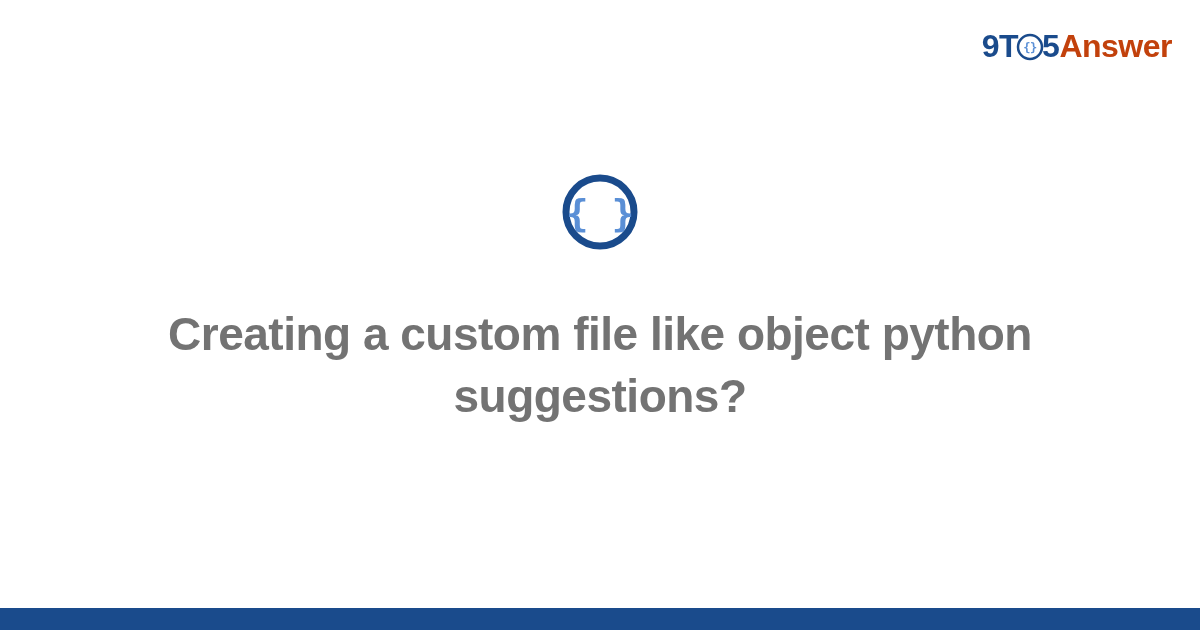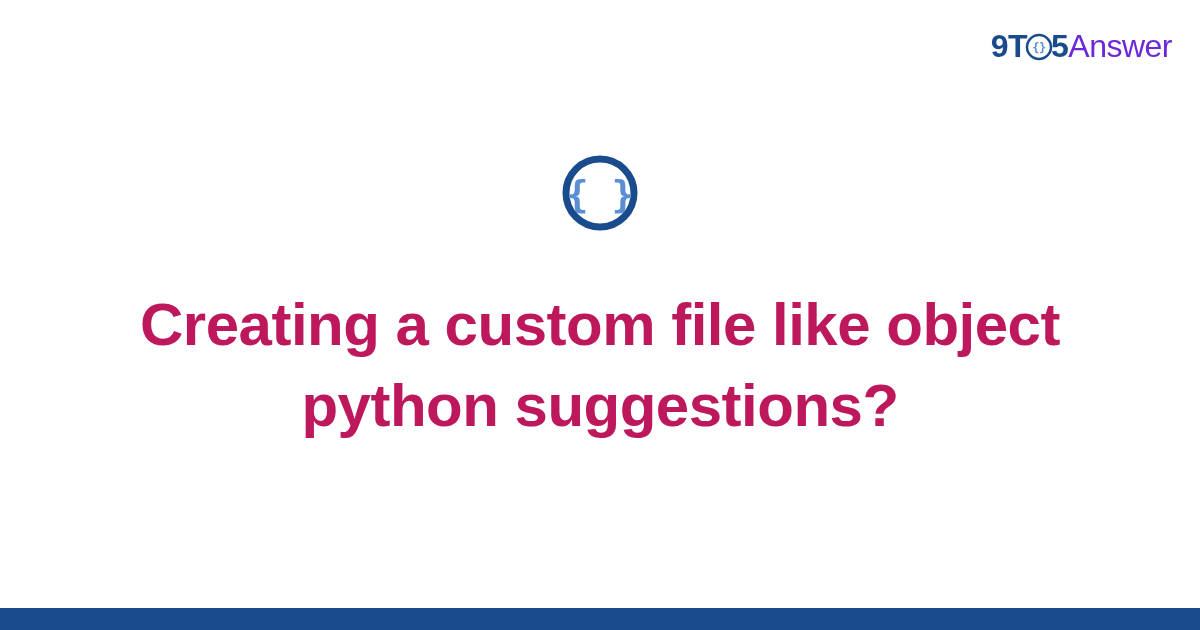--- a/index.html
+++ b/index.html
@@ -32,43 +32,43 @@
       display: inline-flex;
       vertical-align: middle;
       margin: 0 -2px;
       position: relative;
       top: -2px;
     }
     .logo-5 {
       color: #1a4b8c;
     }
     .logo-answer {
-      color: #6d28d9;
-      font-weight: 400;
+      color: #c2410c;
+      font-weight: 700;
     }
     .content {
       position: absolute;
       top: 0;
       left: 0;
       width: 100%;
       height: 100%;
       display: flex;
       flex-direction: column;
       align-items: center;
       justify-content: center;
       padding: 0 80px;
     }
     .center-icon {
       margin-bottom: 48px;
       margin-top: -30px;
     }
     .title {
-      font-size: 60px;
+      font-size: 46px;
       font-weight: 700;
-      color: #be185d;
+      color: #737373;
       text-align: center;
       line-height: 1.35;
       letter-spacing: -0.5px;
     }
     .bottom-bar {
       position: absolute;
       bottom: 0;
       left: 0;
       width: 100%;
       height: 22px;

